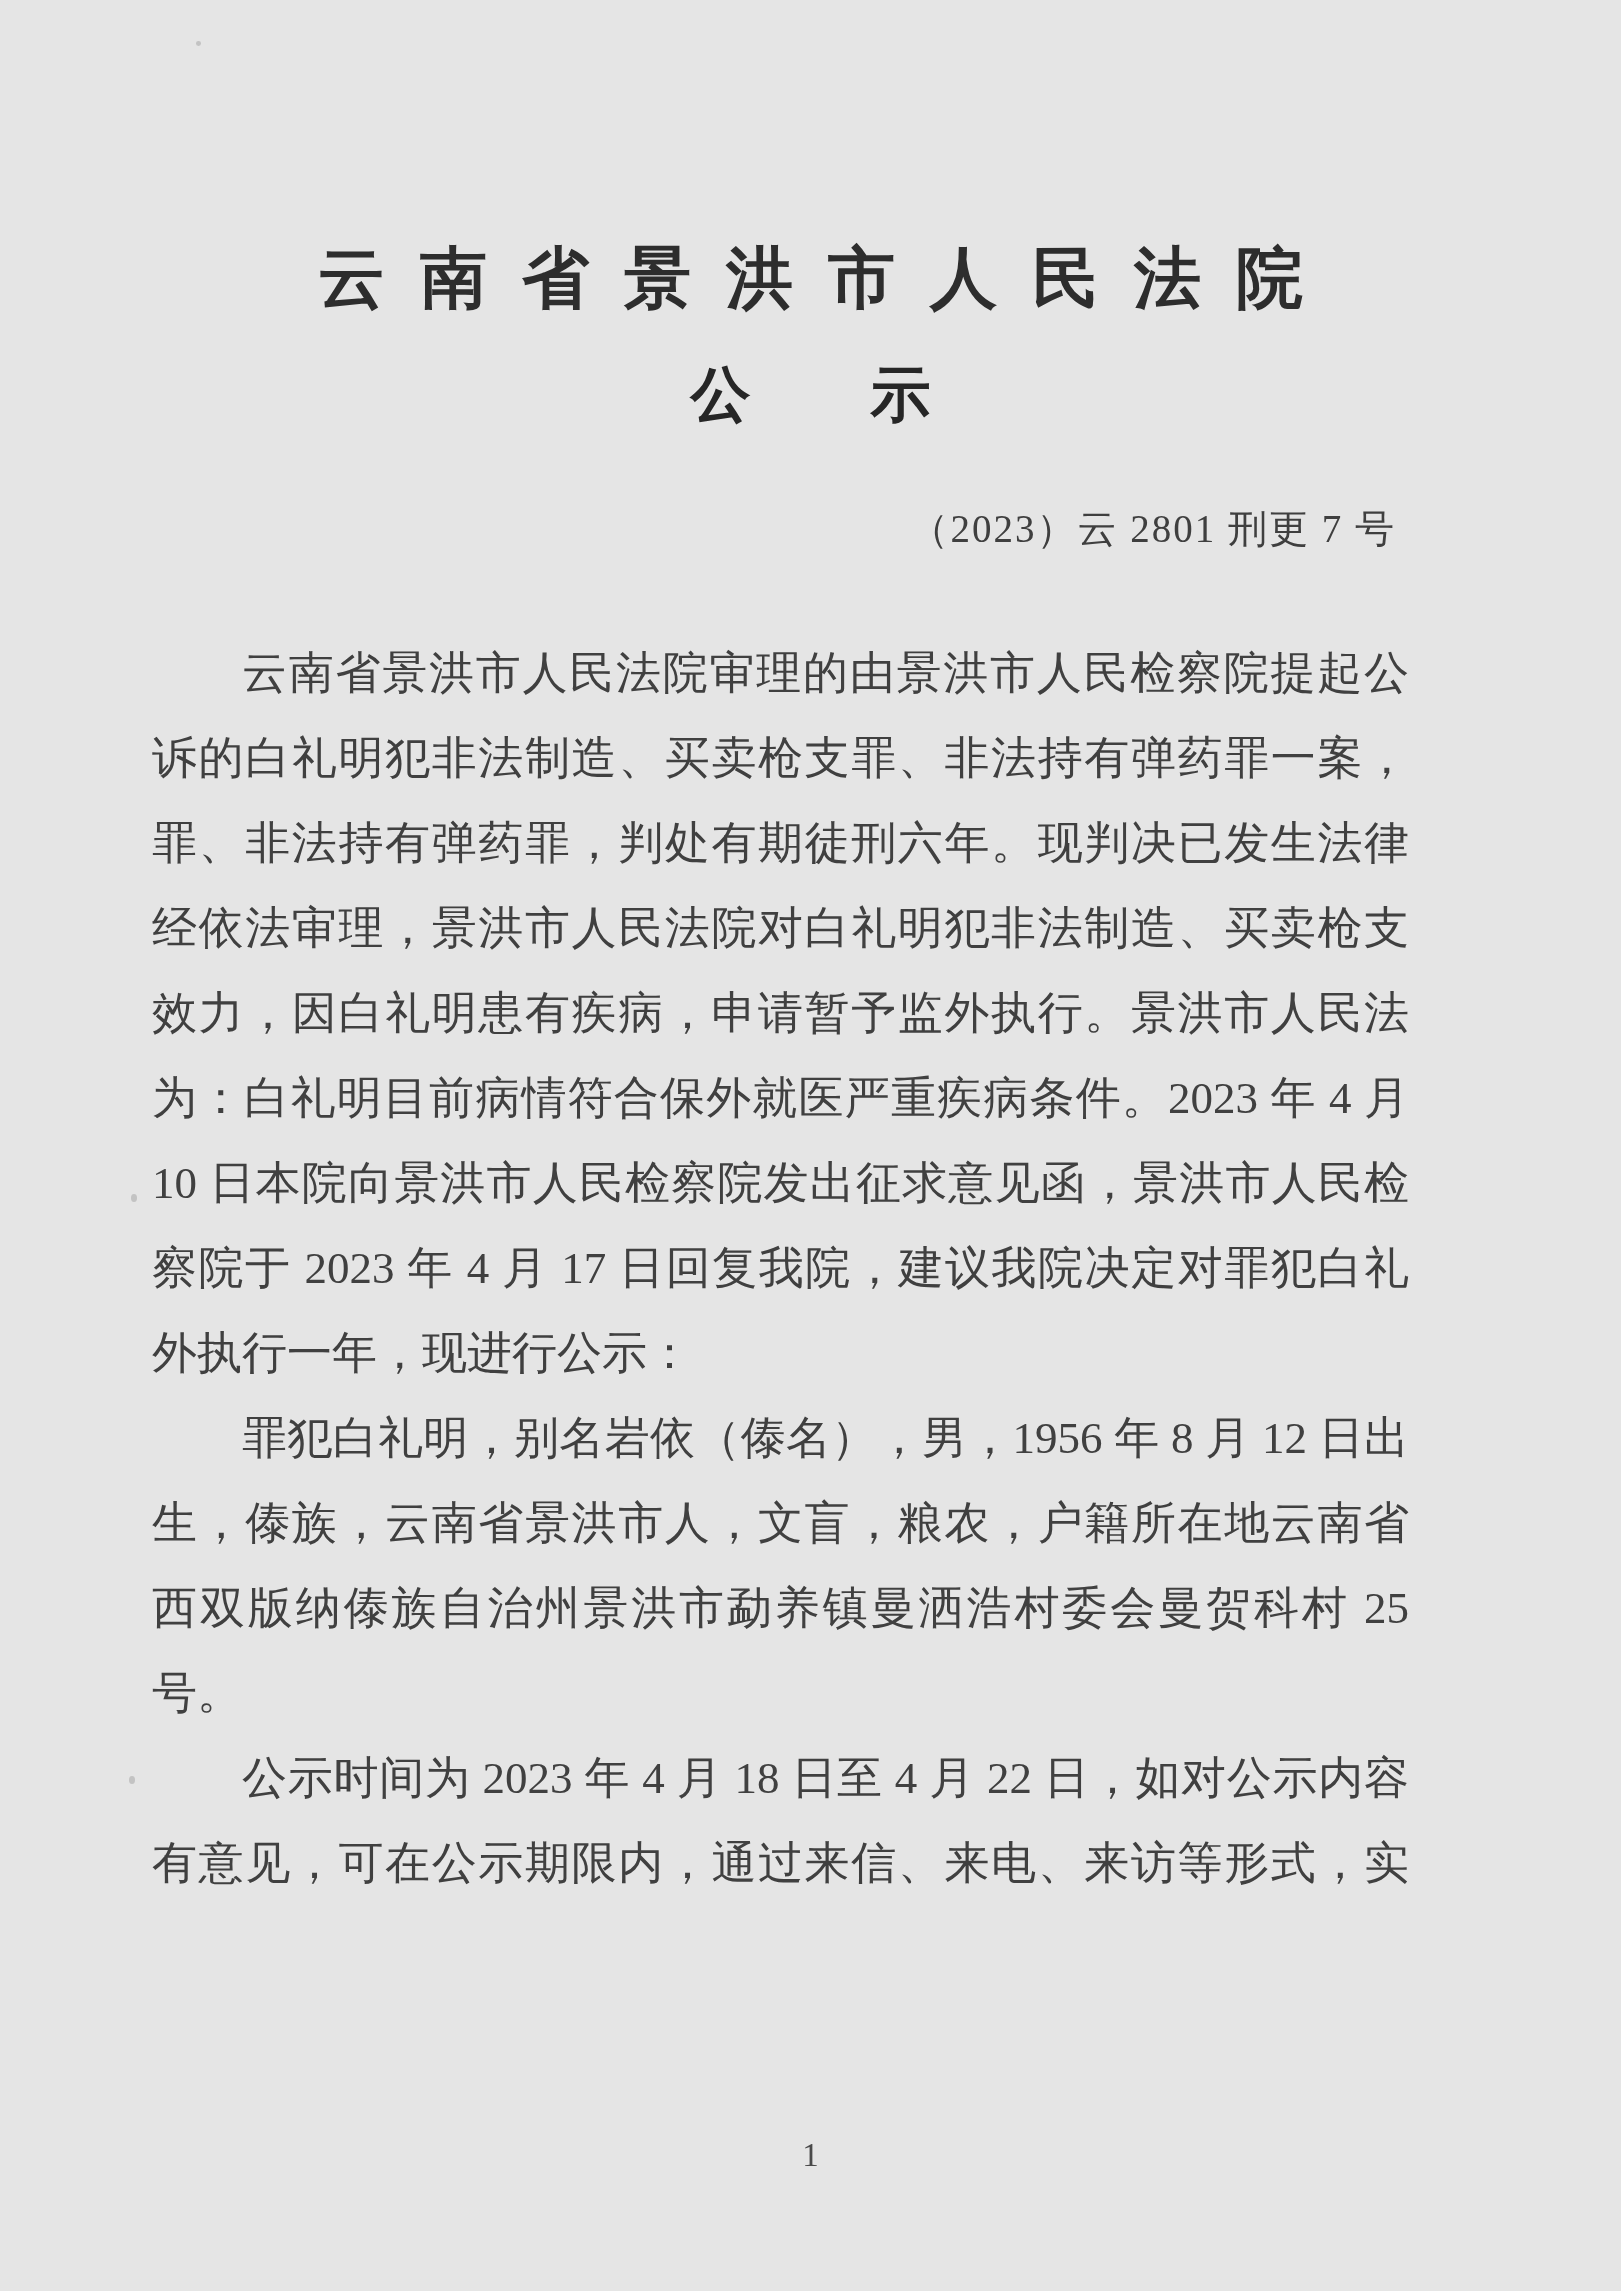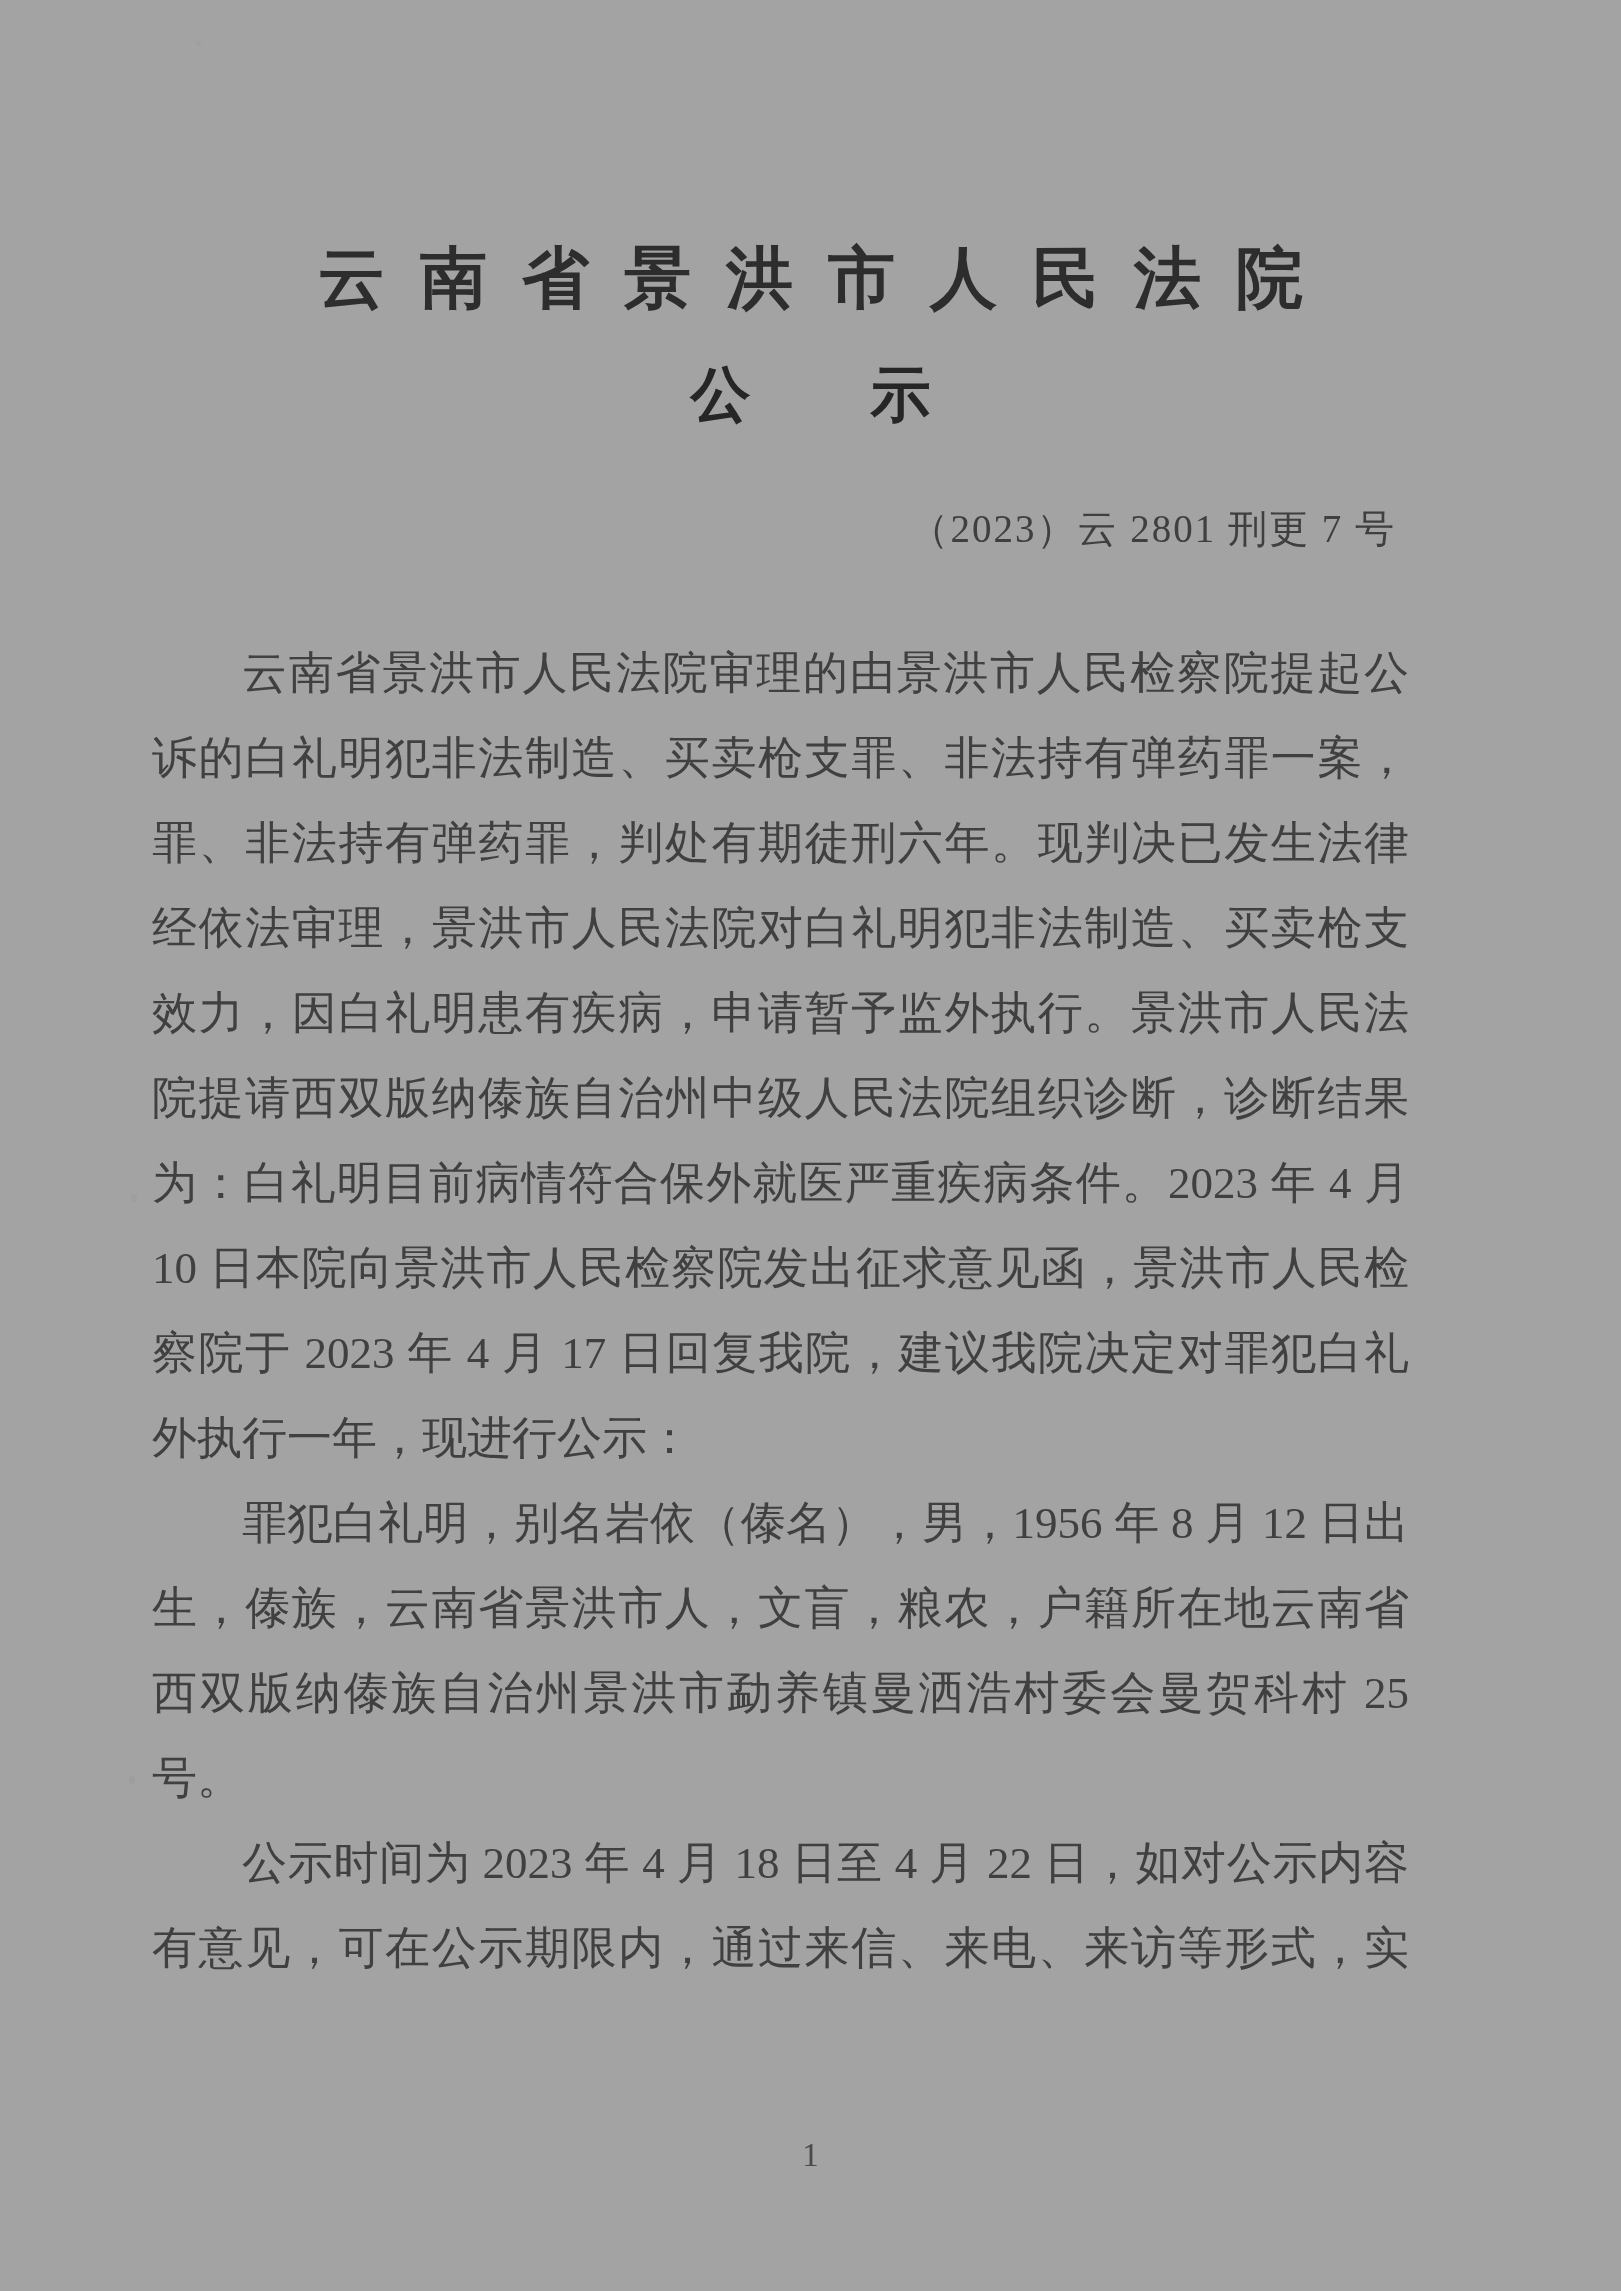--- a/index.html
+++ b/index.html
@@ -4,21 +4,21 @@
 <style>
   html, body {
     margin: 0;
     padding: 0;
     background: #ffffff;
   }
   .page {
     position: relative;
     width: 1621px;
     height: 2292px;
-    background: #a3a3a3;
+    background: #e5e5e5;
     font-family: "Liberation Serif", "DejaVu Serif", serif;
     color: #3f3f3f;
     overflow: hidden;
   }
   .court-title {
     position: absolute;
     top: 233px;
     left: 0;
     width: 100%;
     text-align: center;
@@ -102,21 +102,20 @@
   <div class="notice-title">公　　示</div>
 
   <div class="case-number">（2023）云 2801 刑更 7 号</div>
 
   <div class="body-text">
       <div class="line indent justify">云南省景洪市人民法院审理的由景洪市人民检察院提起公</div>
       <div class="line justify">诉的白礼明犯非法制造、买卖枪支罪、非法持有弹药罪一案，</div>
       <div class="line justify">罪、非法持有弹药罪，判处有期徒刑六年。现判决已发生法律</div>
       <div class="line justify">经依法审理，景洪市人民法院对白礼明犯非法制造、买卖枪支</div>
       <div class="line justify">效力，因白礼明患有疾病，申请暂予监外执行。景洪市人民法</div>
-      <div class="line justify">院提请西双版纳傣族自治州中级人民法院组织诊断，诊断结果</div>
       <div class="line justify">为：白礼明目前病情符合保外就医严重疾病条件。2023 年 4 月</div>
       <div class="line justify">10 日本院向景洪市人民检察院发出征求意见函，景洪市人民检</div>
       <div class="line justify">察院于 2023 年 4 月 17 日回复我院，建议我院决定对罪犯白礼</div>
       <div class="line">外执行一年，现进行公示：</div>
       <div class="line indent justify">罪犯白礼明，别名岩依（傣名），男，1956 年 8 月 12 日出</div>
       <div class="line justify">生，傣族，云南省景洪市人，文盲，粮农，户籍所在地云南省</div>
       <div class="line justify">西双版纳傣族自治州景洪市勐养镇曼洒浩村委会曼贺科村 25</div>
       <div class="line">号。</div>
       <div class="line indent justify">公示时间为 2023 年 4 月 18 日至 4 月 22 日，如对公示内容</div>
       <div class="line justify">有意见，可在公示期限内，通过来信、来电、来访等形式，实</div>

